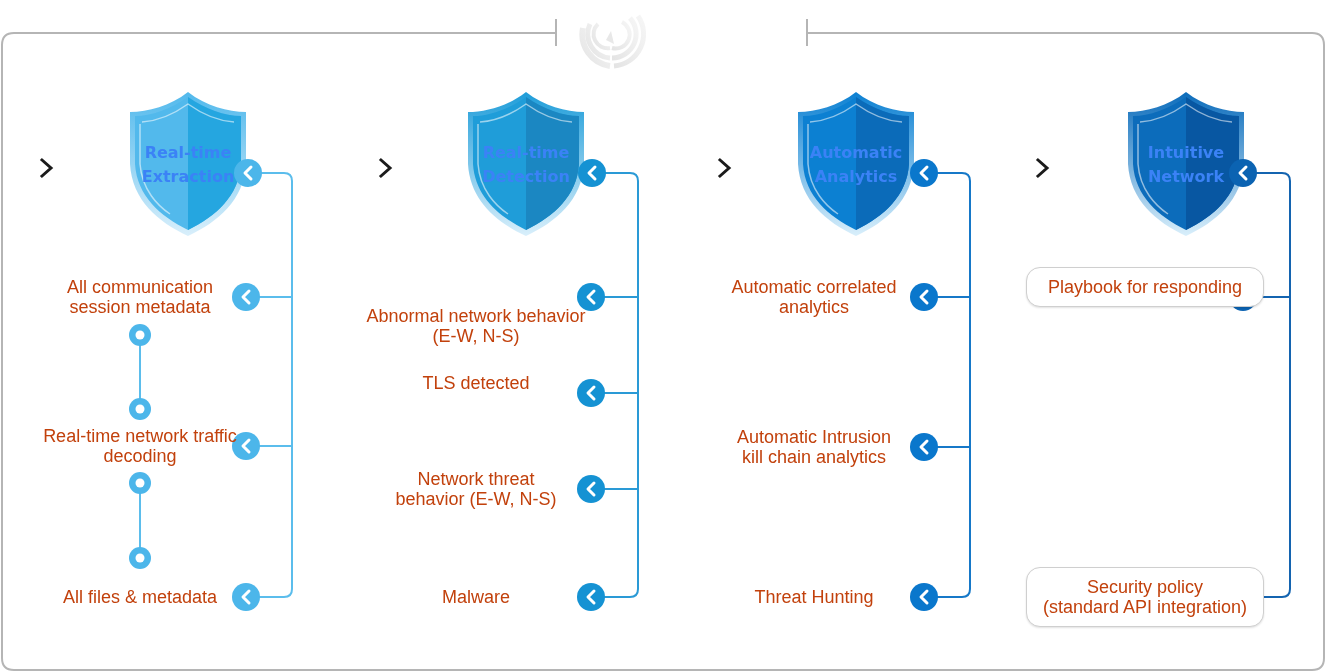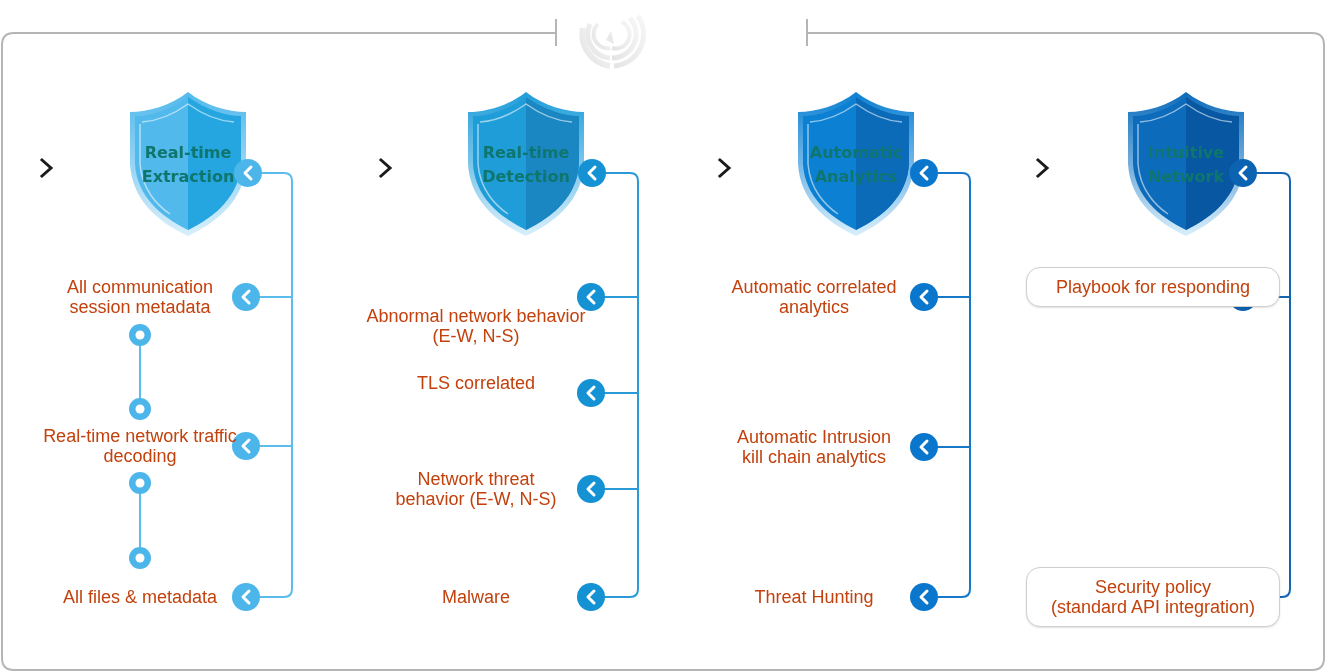--- a/index.html
+++ b/index.html
@@ -3,22 +3,22 @@
 <meta charset="utf-8">
 <style>
   html, body { margin: 0; padding: 0; background: #ffffff; }
   body { width: 1326px; height: 672px; position: relative; overflow: hidden;
          font-family: "Liberation Sans", "DejaVu Sans", sans-serif; color: #222; }
   #stage { position: absolute; left: 0; top: 0; width: 1326px; height: 672px; }
   .abs { position: absolute; }
   .item-label { position: absolute; text-align: center; font-size: 18px; line-height: 20px; color: #c2410c; white-space: nowrap; }
   .item-label span { display: block; }
   .boxed { border: 1.5px solid #cfcfcf; border-radius: 14px; background: #fff;
-           box-shadow: 0 1px 2px rgba(0,0,0,0.12); padding: 9px 16px; }
-  .shield-title { position: absolute; text-align: center; color: #0f766e; font-weight: bold;
+           box-shadow: 0 1px 2px rgba(0,0,0,0.12); padding: 9px 8px; }
+  .shield-title { position: absolute; text-align: center; color: #3b82f6; font-weight: bold;
                   font-size: 16px; line-height: 24px; font-family: "DejaVu Sans", sans-serif; white-space: nowrap; }
   .shield-title span { display: block; }
 </style>
 </head>
 <body>
 
 <div id="stage">
 
   <svg class="abs" style="left:0;top:0" width="1326" height="672">
     <path d="M556 33 H14 Q2 33 2 45 V658 Q2 670 14 670 H1312 Q1324 670 1324 658 V45 Q1324 33 1312 33 H807" fill="none" stroke="#b5b5b5" stroke-width="2"></path>
@@ -248,21 +248,21 @@
       </div>
       <div class="shield-title" style="left: 456px; width: 140px; top: 141px;">
         <span>Real-time</span>
         <span>Detection</span>
       </div>
       <div class="item-label" style="width: 240px; left: 356px; top: 277px; margin-top: 29px;">
         <span>Abnormal network behavior</span>
         <span>(E-W, N-S)</span>
       </div>
       <div class="item-label" style="width: 240px; left: 356px; top: 373px;">
-        <span>TLS correlated</span>
+        <span>TLS detected</span>
       </div>
       <div class="item-label" style="width: 240px; left: 356px; top: 469px;">
         <span>Network threat</span>
         <span>behavior (E-W, N-S)</span>
       </div>
       <div class="item-label" style="width: 240px; left: 356px; top: 587px;">
         <span>Malware</span>
       </div>
       <div class="shield-title" style="left: 786px; width: 140px; top: 141px;">
         <span>Automatic</span>

